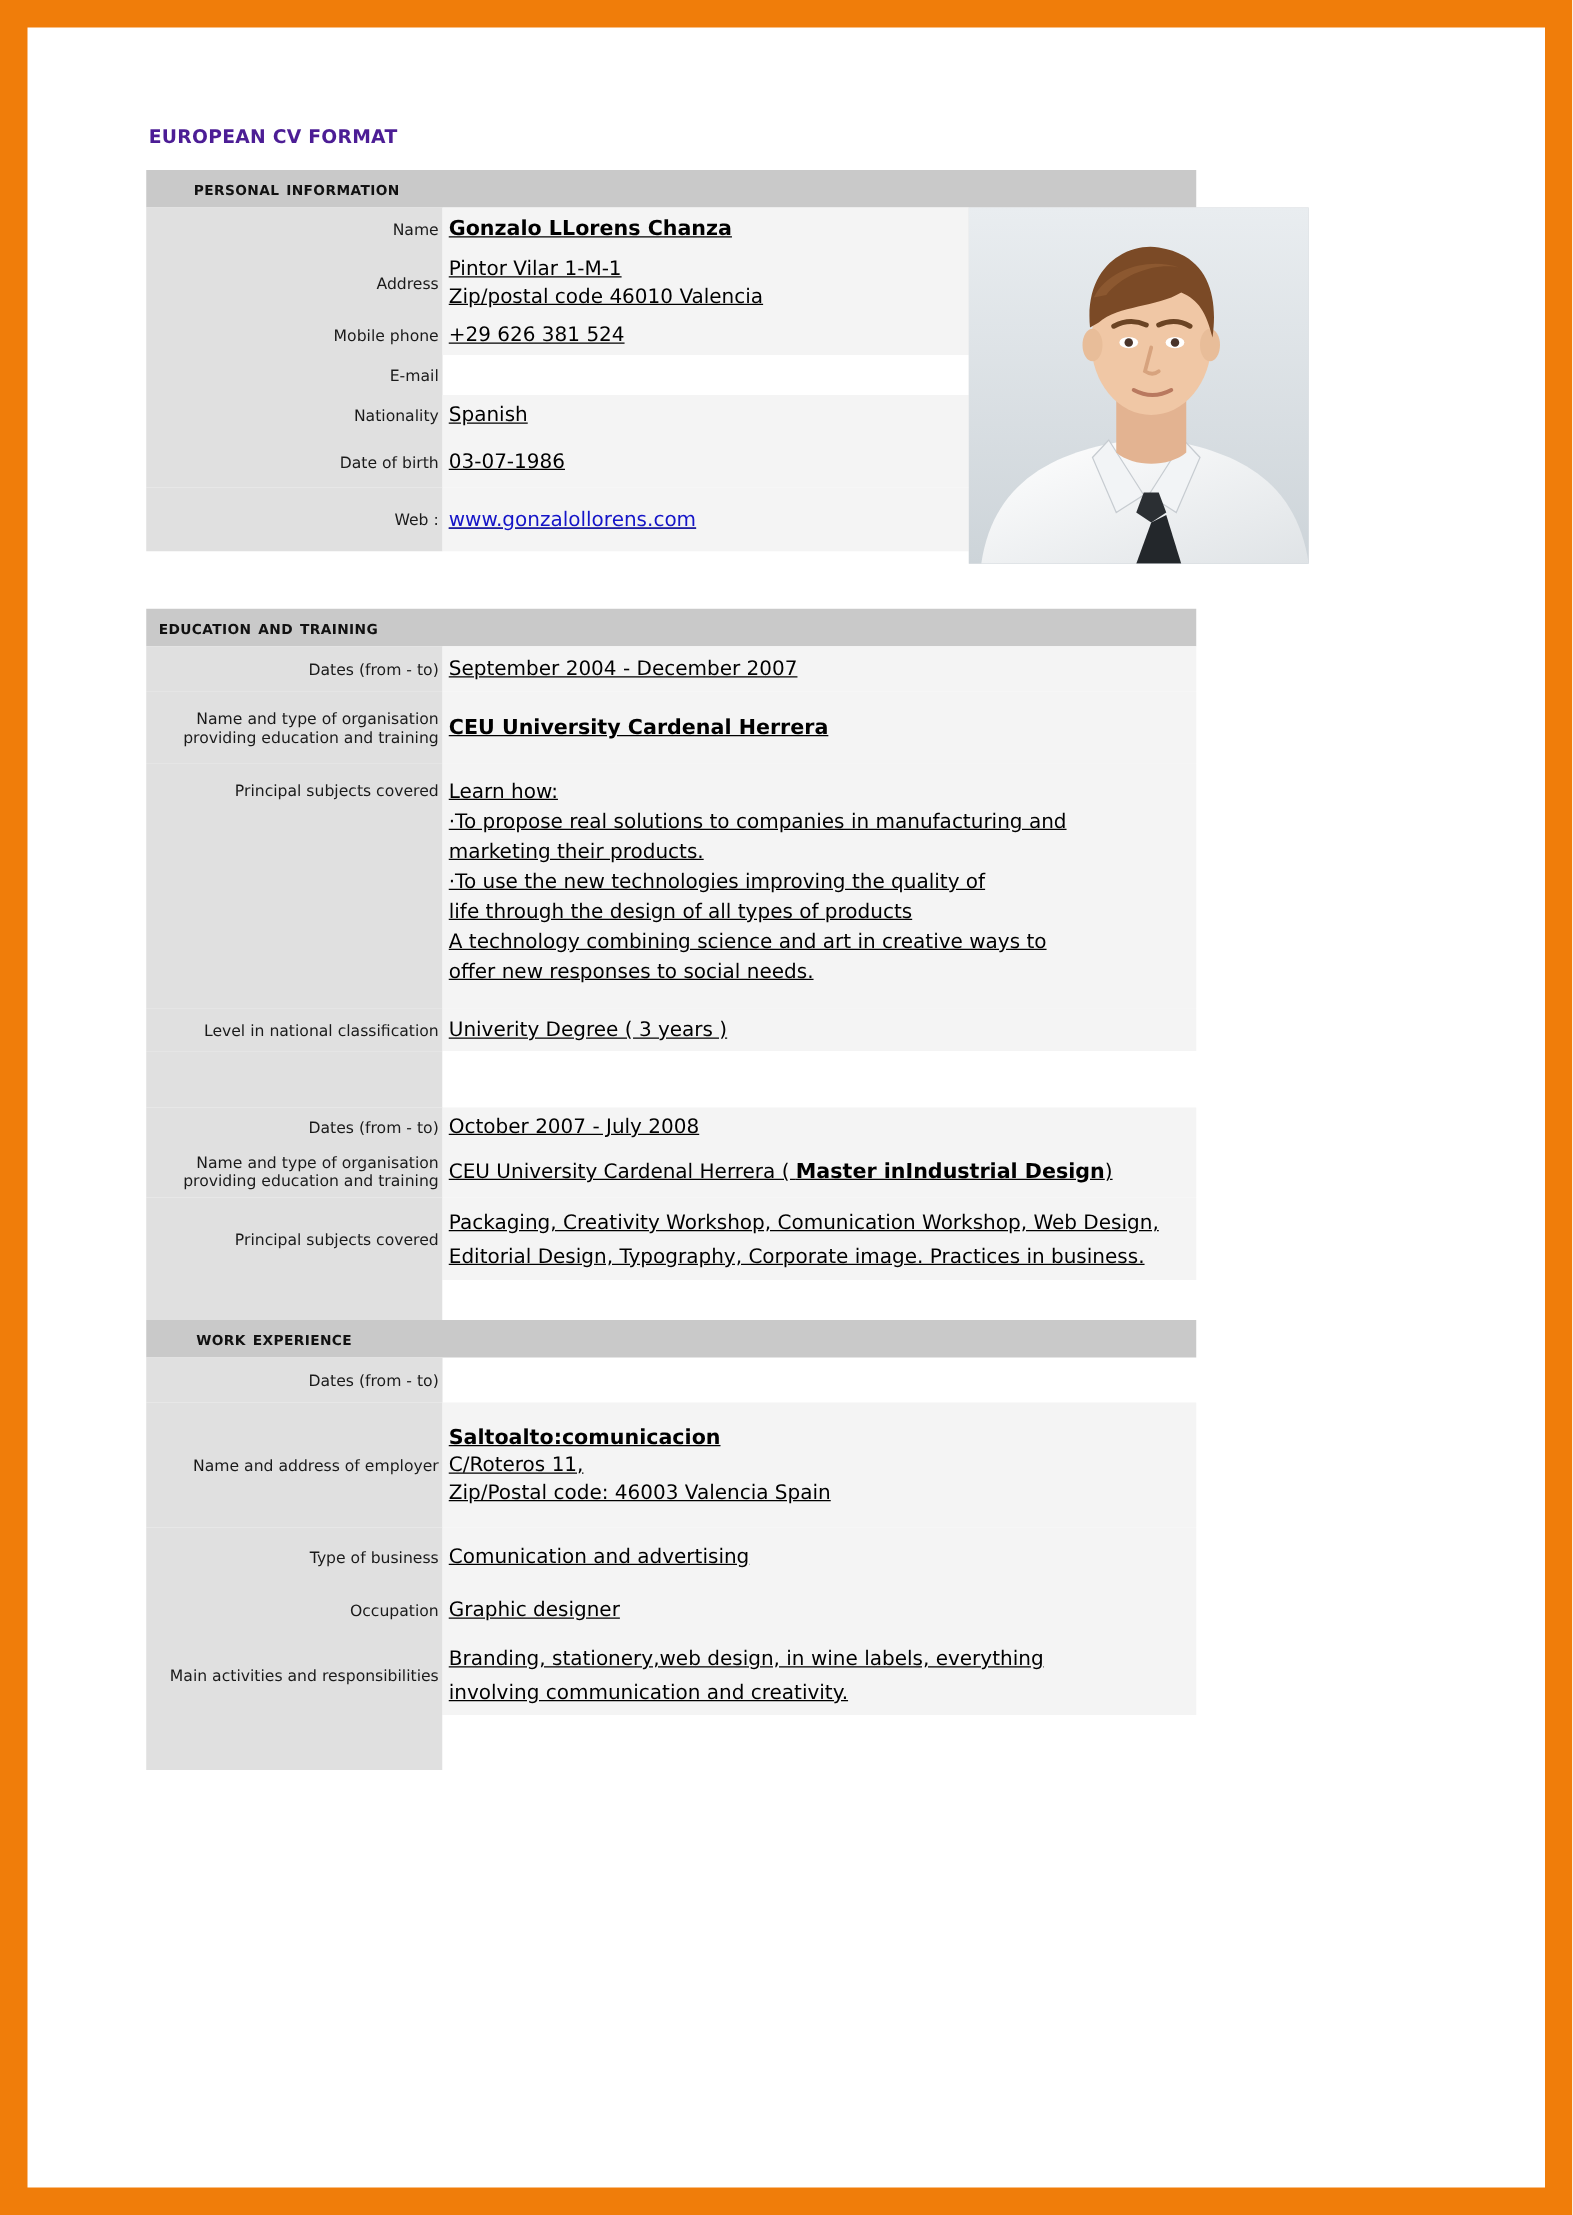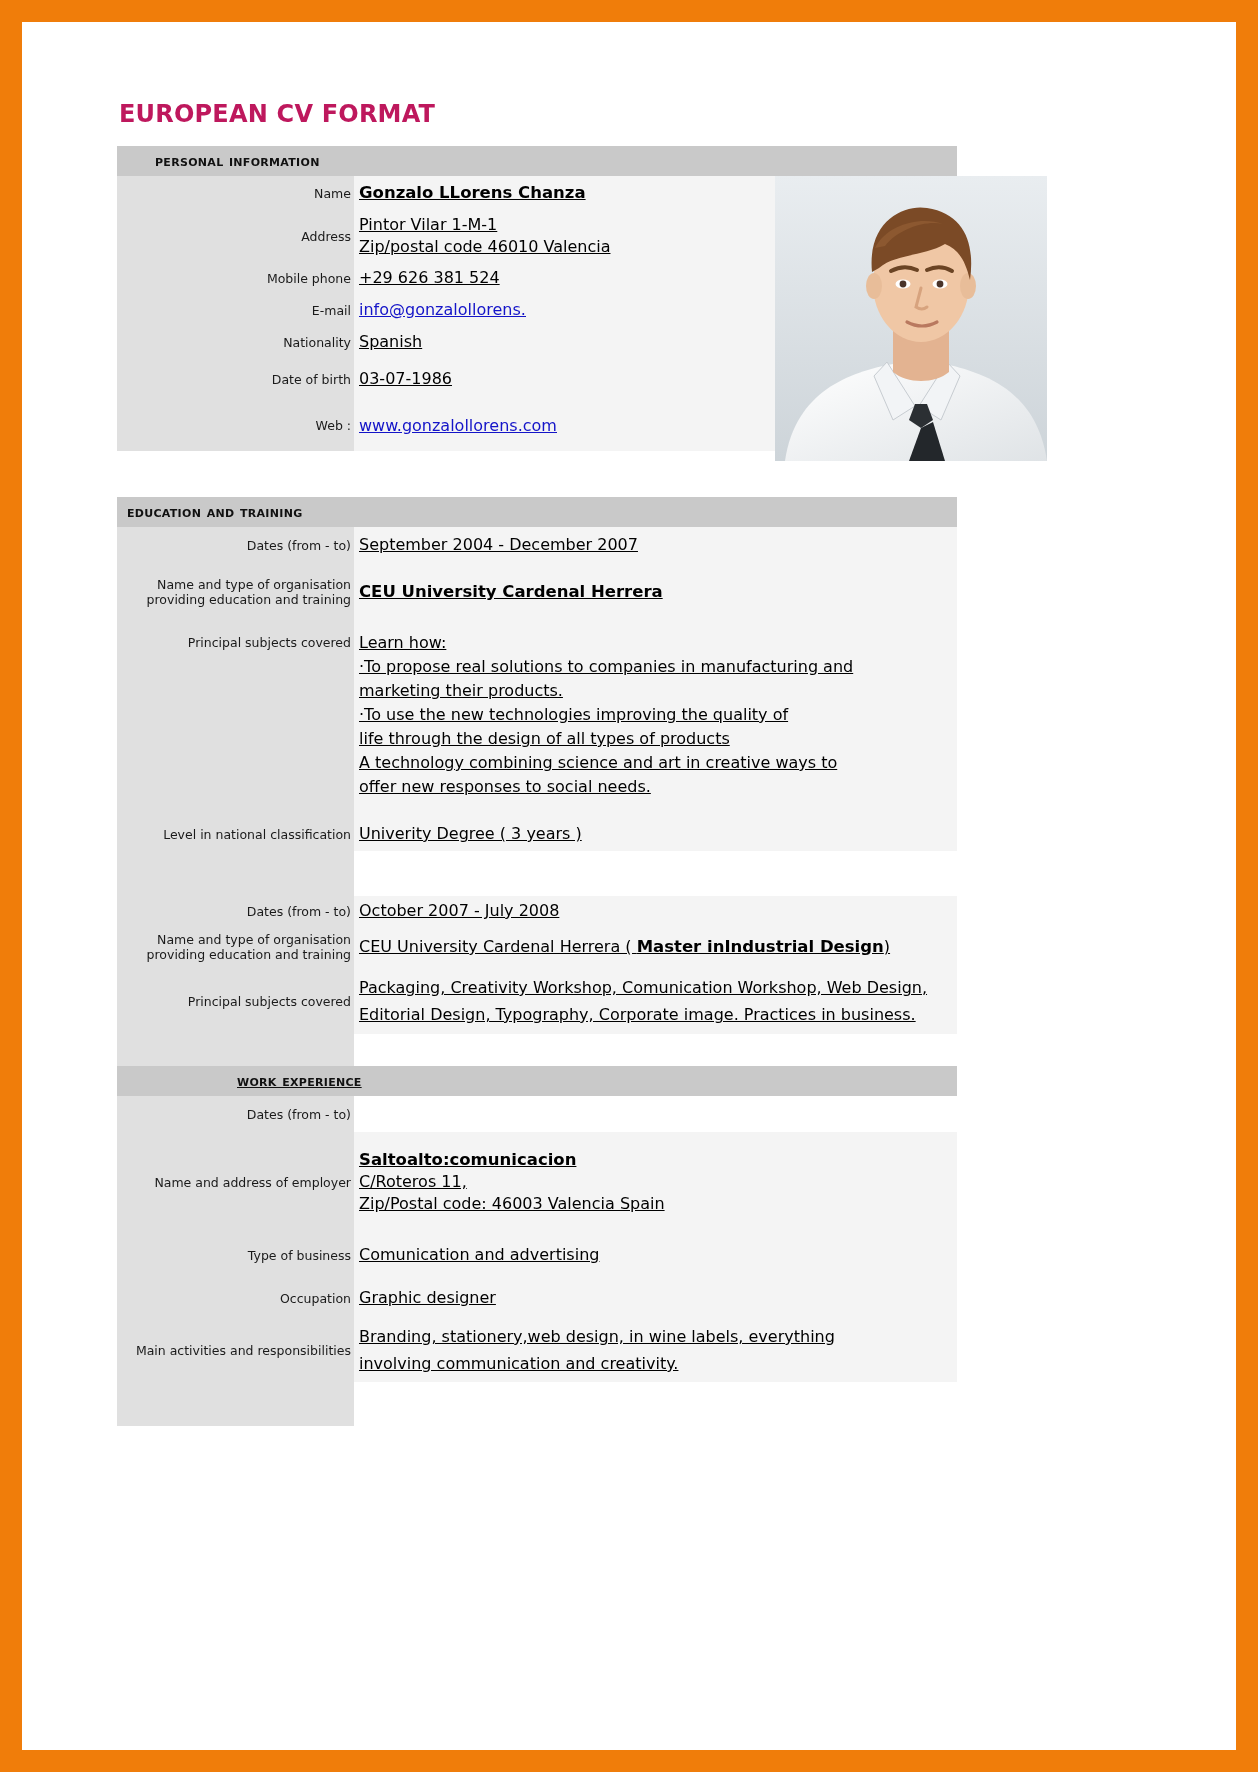--- a/index.html
+++ b/index.html
@@ -36,45 +36,45 @@
     background: #ffffff;
     box-sizing: border-box;
   }
   .doc {
     position: absolute;
     left: 117px;
     top: 100px;
     width: 840px;
   }
   .doc-title {
-    font-size: 24px;
+    font-size: 15px;
     font-weight: bold;
     letter-spacing: 0.2px;
-    color: #be185d;
+    color: #4c1d95;
     margin: 0 0 18px 2px;
     font-family: "DejaVu Sans", sans-serif;
   }
   
   .section-bar {
     background: #c9c9c9;
     height: 30px;
     display: flex;
     align-items: center;
     padding-left: 0;
     text-align: center;
   }
   .section-bar .sb-label {
     font-weight: bold;
     font-size: 15px;
     color: #111;
     letter-spacing: 0.3px;
   }
   .section-bar.indent-1 .sb-label { margin-left: 38px; }
   .section-bar.indent-2 .sb-label { margin-left: 10px; }
-  .section-bar.indent-3 .sb-label { margin-left: 120px; text-decoration: underline; }
+  .section-bar.indent-3 .sb-label { margin-left: 40px; }
   
   .smallcaps { text-transform: lowercase; font-variant: small-caps; font-size: 16px; }
 
   .table {
     display: block;
     width: 100%;
   }
   .row {
     display: flex;
     align-items: stretch;
@@ -184,23 +184,20 @@
 Zip/postal code 46010 Valencia</div>
         </div>
 
         <div class="row">
           <div class="cell-label" style="height:32px">Mobile phone</div>
           <div class="cell-value" style="height:32px">+29 626 381 524</div>
         </div>
 
         <div class="row">
           <div class="cell-label" style="height:32px">E-mail</div>
-          <div class="cell-value" style="height:32px">
-            <a class="link" href="#">info@gonzalollorens.</a>
-          </div>
         </div>
 
         <div class="row">
           <div class="cell-label" style="height:32px">Nationality</div>
           <div class="cell-value" style="height:32px">Spanish</div>
         </div>
 
         <div class="row">
           <div class="cell-label" style="height:42px">Date of birth</div>
           <div class="cell-value" style="height:42px">03-07-1986</div>

